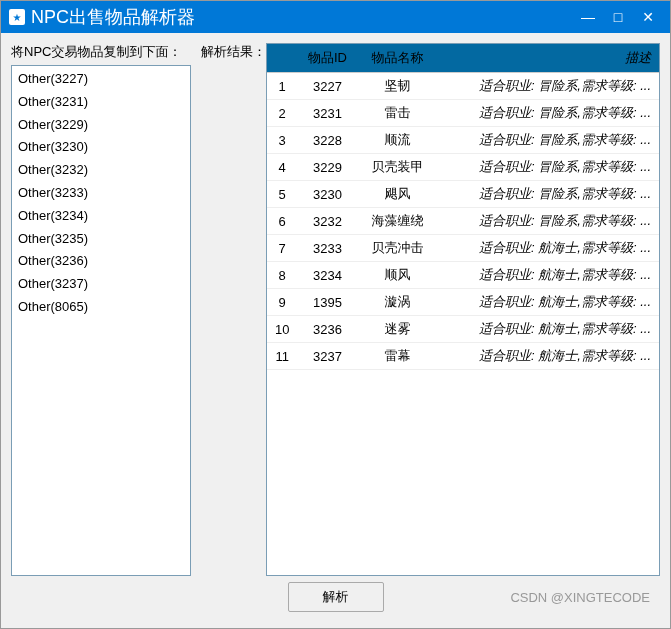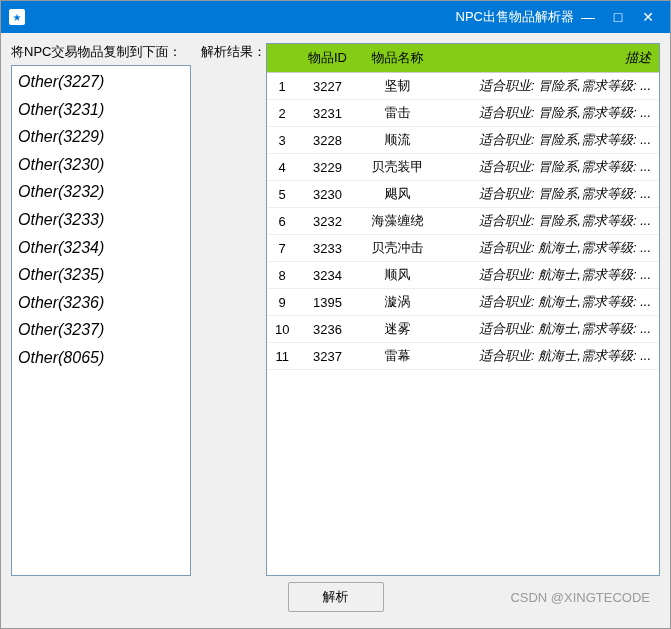--- a/index.html
+++ b/index.html
@@ -47,22 +47,21 @@
       border-radius: 2px;
       display: flex;
       align-items: center;
       justify-content: center;
       font-size: 10px;
       color: #0078d7;
     }
 
     .title-bar-text {
       flex: 1;
-      font-size: 13px;
-      text-align: right;
+      font-size: 18px;
     }
 
     .title-bar-controls {
       display: flex;
       gap: 2px;
     }
 
     .title-bar-btn {
       width: 28px;
       height: 24px;
@@ -110,23 +109,22 @@
       border: 1px solid #7a9db5;
       background: white;
       overflow-y: auto;
       padding: 2px;
     }
 
     .listbox-item {
       padding: 1px 4px;
       cursor: default;
       color: #000;
-      font-size: 16px;
+      font-size: 13px;
       line-height: 1.6;
-      font-style: italic;
     }
 
     .right-panel {
       flex: 1;
       display: flex;
       overflow: hidden;
     }
 
     .result-label {
       font-size: 13px;
@@ -141,21 +139,21 @@
       overflow-y: auto;
     }
 
     table {
       width: 100%;
       border-collapse: collapse;
       font-size: 13px;
     }
 
     thead tr {
-      background: #84cc16;
+      background: #0369a1;
     }
 
     thead th {
       padding: 5px 8px;
       text-align: center;
       border-bottom: 1px solid #ccc;
       font-weight: normal;
       color: #000;
       white-space: nowrap;
     }

